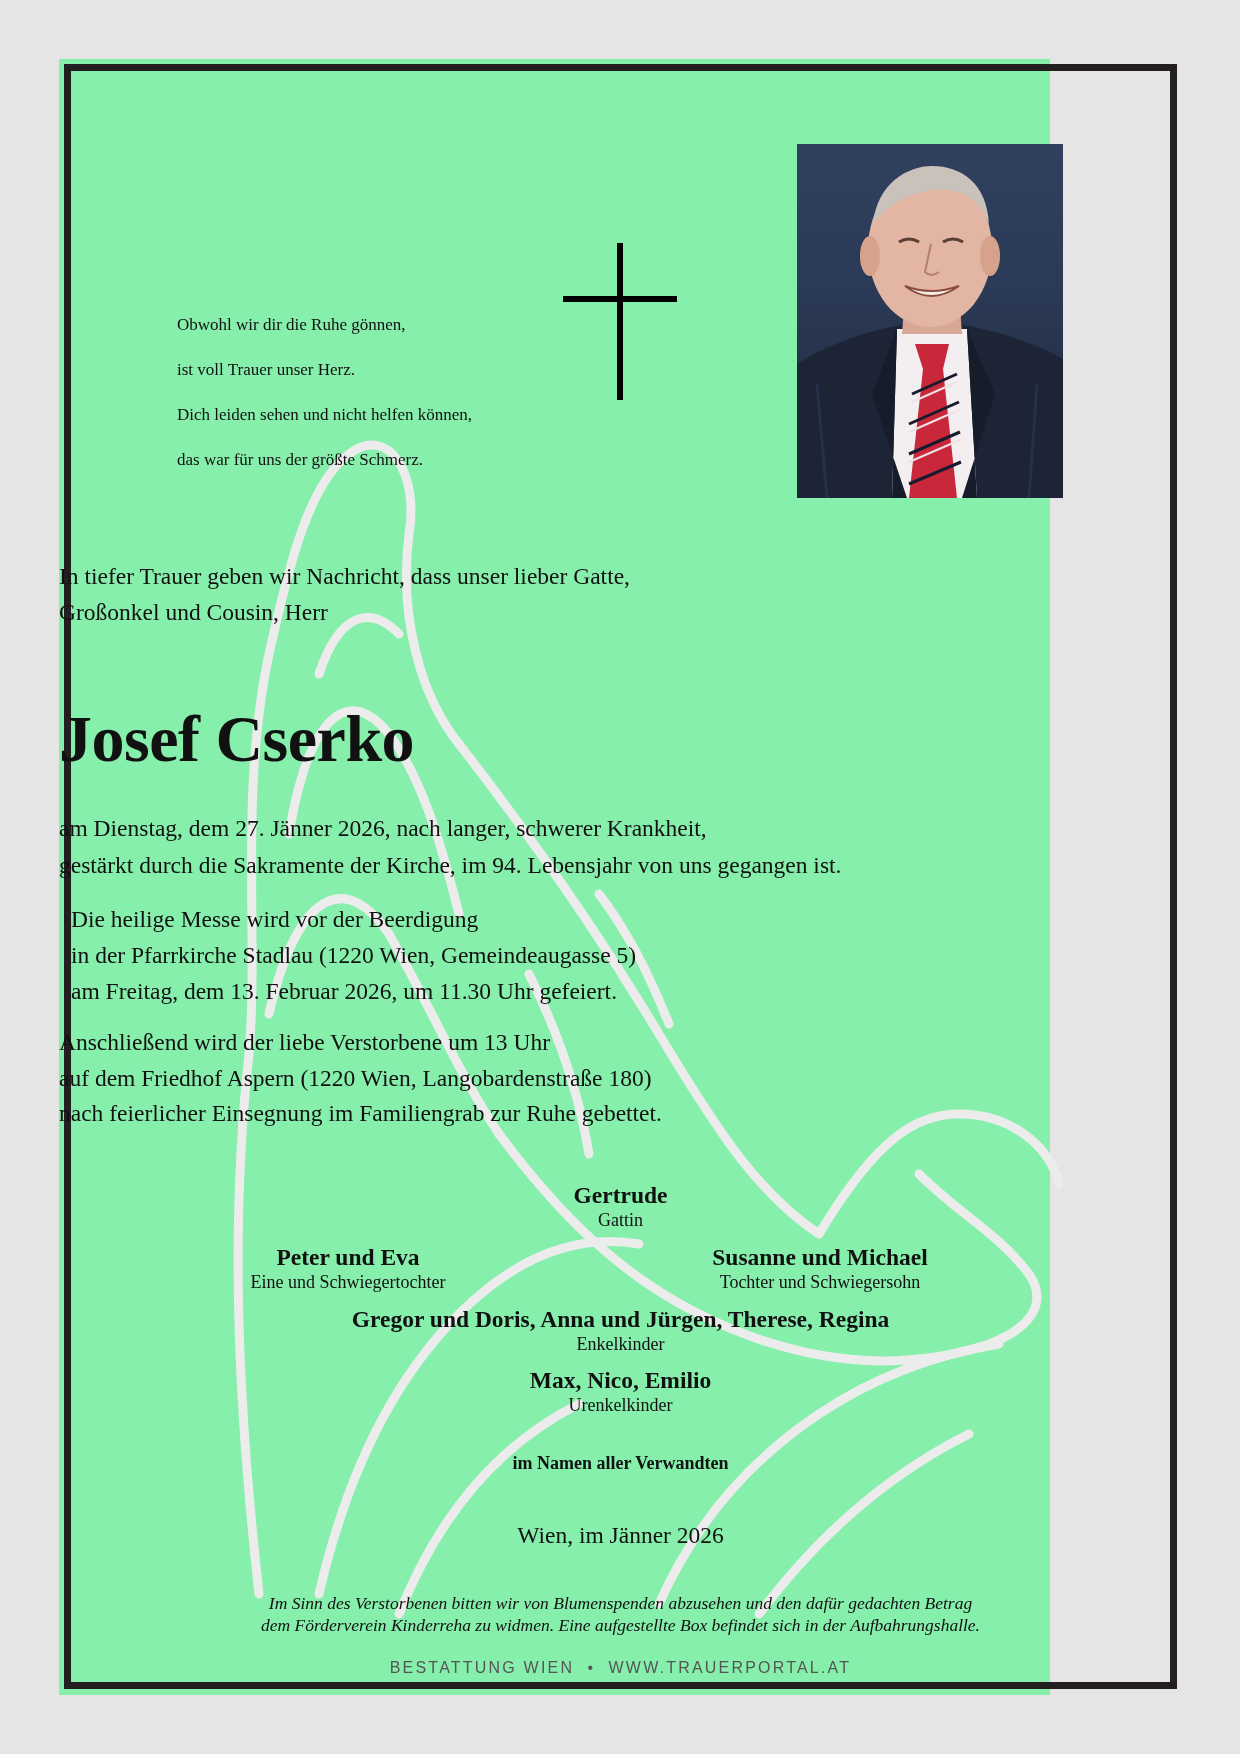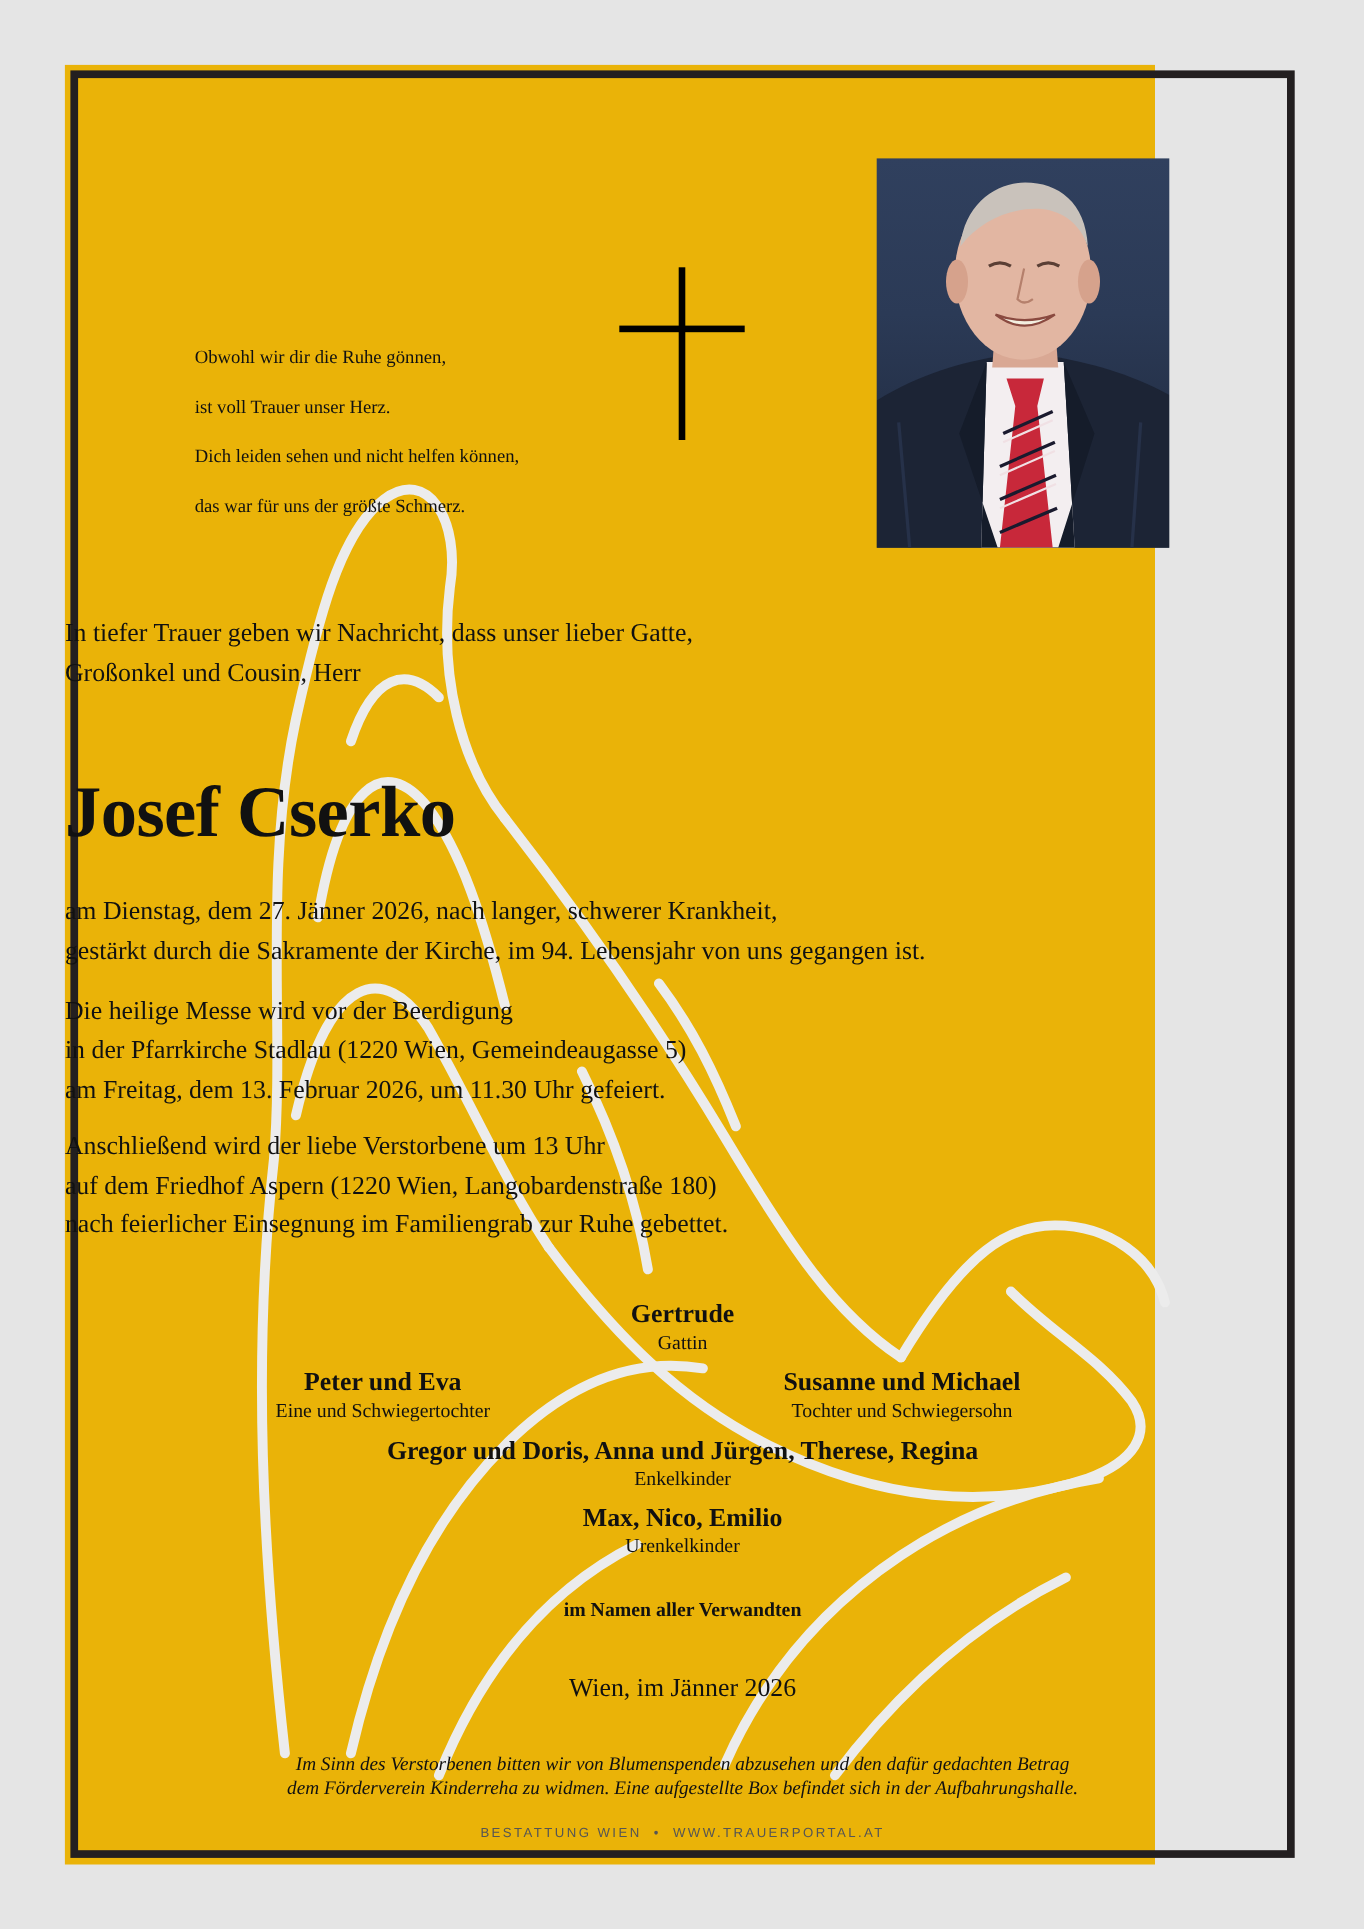--- a/index.html
+++ b/index.html
@@ -8,21 +8,21 @@
       background: #e5e5e5;
       position: relative;
       overflow: hidden;
       font-family: "Liberation Serif", "DejaVu Serif", serif;
       color: #111;
     }
     .page {
       position: absolute;
       left: 59px; top: 59px;
       width: 991px; height: 1636px;
-      background: #eab308;
+      background: #86efac;
     }
     .frame {
       position: absolute;
       left: 5px; top: 5px;
       width: 1099px; height: 1611px;
       border: 7px solid #231f20;
       background: transparent;
     }
     .watermark {
       position: absolute;
@@ -58,35 +58,35 @@
     .center-block {
       position: absolute;
       left: 0; width: 1123px;
     }
     .intro { top: 500px; font-size: 23.5px; line-height: 35.5px; }
     .name {
       top: 640px; font-size: 66px; font-weight: bold; line-height: 80px;
       letter-spacing: -0.5px;
     }
     .death { top: 751px; font-size: 23.5px; line-height: 36.5px; }
-    .mass { top: 842px; font-size: 23.5px; line-height: 36px; }
+    .mass { top: 842px; font-size: 23.5px; line-height: 36px; margin-left: 12px; }
     .burial { top: 966px; font-size: 23.5px; line-height: 35.5px; }
     .fam-name { font-weight: bold; font-size: 23.5px; line-height: 28px; }
     .fam-rel { font-size: 18px; line-height: 22px; }
     .fam-center { position: absolute; left: 0; width: 1123px; text-align: center; }
     .fam-left { position: absolute; left: 139px; width: 300px; text-align: center; }
     .fam-right { position: absolute; left: 611px; width: 300px; text-align: center; }
     .on-behalf { font-weight: bold; font-size: 18px; }
     .place-date { font-size: 23.5px; }
     .note {
       font-style: italic; font-size: 17.5px; line-height: 22px;
     }
     .footer-credit {
       font-family: "Liberation Sans", "DejaVu Sans", sans-serif;
-      font-size: 12px; letter-spacing: 2.2px; color: #555;
+      font-size: 16px; letter-spacing: 2.2px; color: #555;
     }
   </style>
 </head>
 <body>
 
 <div class="page">
 
   <svg class="watermark" viewBox="0 0 920 1210" fill="none" stroke="#ececec" stroke-width="9" stroke-linecap="round" stroke-linejoin="round">
     <path d="M60 1180 C40 1000 30 820 50 640 C60 520 40 380 70 240 C90 150 110 70 150 40 C190 10 220 60 210 120 C200 200 220 280 260 330"></path>
     <path d="M120 260 C140 200 170 190 200 220"></path>

